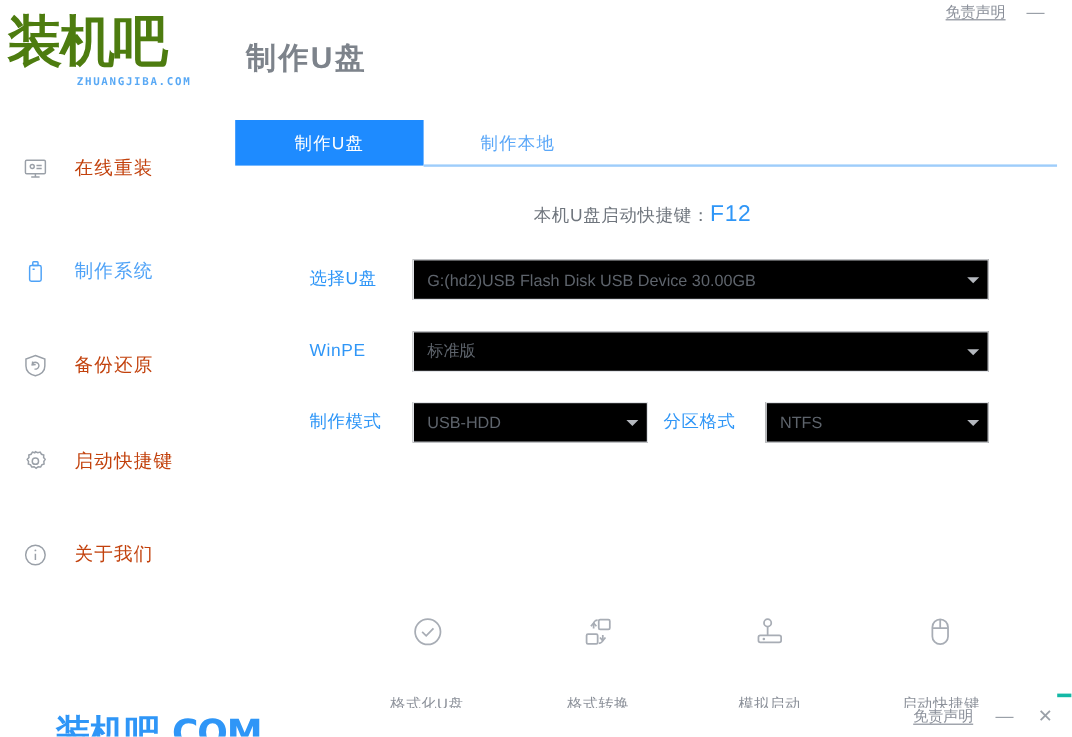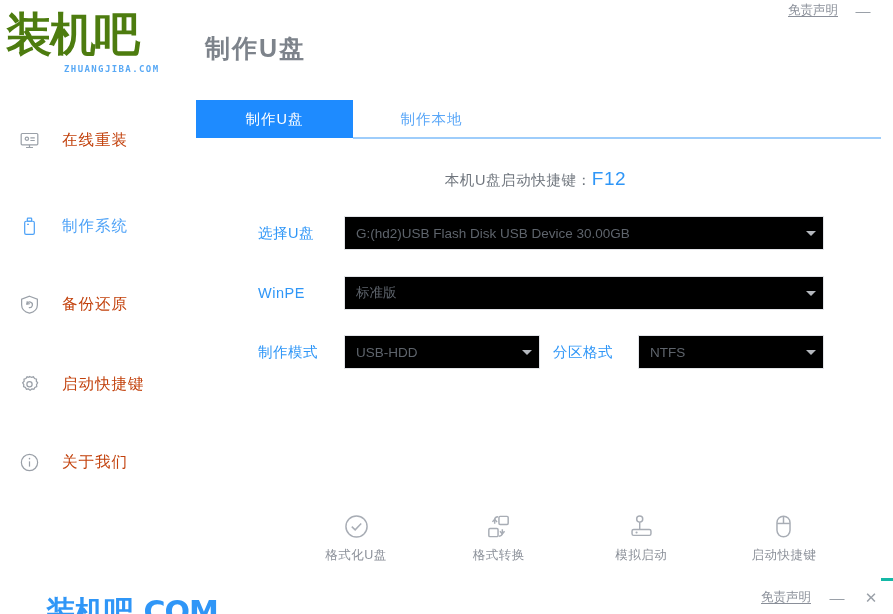--- a/index.html
+++ b/index.html
@@ -181,21 +181,21 @@
   .tools {
     position: absolute; left: 120px; top: 512px;
     width: 520px; height: 60px;
     display: flex; justify-content: space-between; align-items: flex-start;
   }
   .tool {
     width: 92px; display: flex; flex-direction: column;
     align-items: center; gap: 7px; cursor: pointer;
   }
   .tool-icon { width: 28px; height: 28px; display:flex; align-items:center; justify-content:center; }
-  .tool-label { font-size: 12.5px; color: #8b9099; letter-spacing: 0.5px; white-space: nowrap; }
+  .tool-label { font-size: 12.5px; color: #8b9099; letter-spacing: 0.5px; white-space: nowrap; margin-top: 32px; }
 </style>
 </head>
 <body>
 
 <div id="root">
 
   <div class="back-window">
     <div class="back-logo">装机吧.COM</div>
     <div class="back-ctrls">
       <span class="back-disclaimer">免责声明</span>

